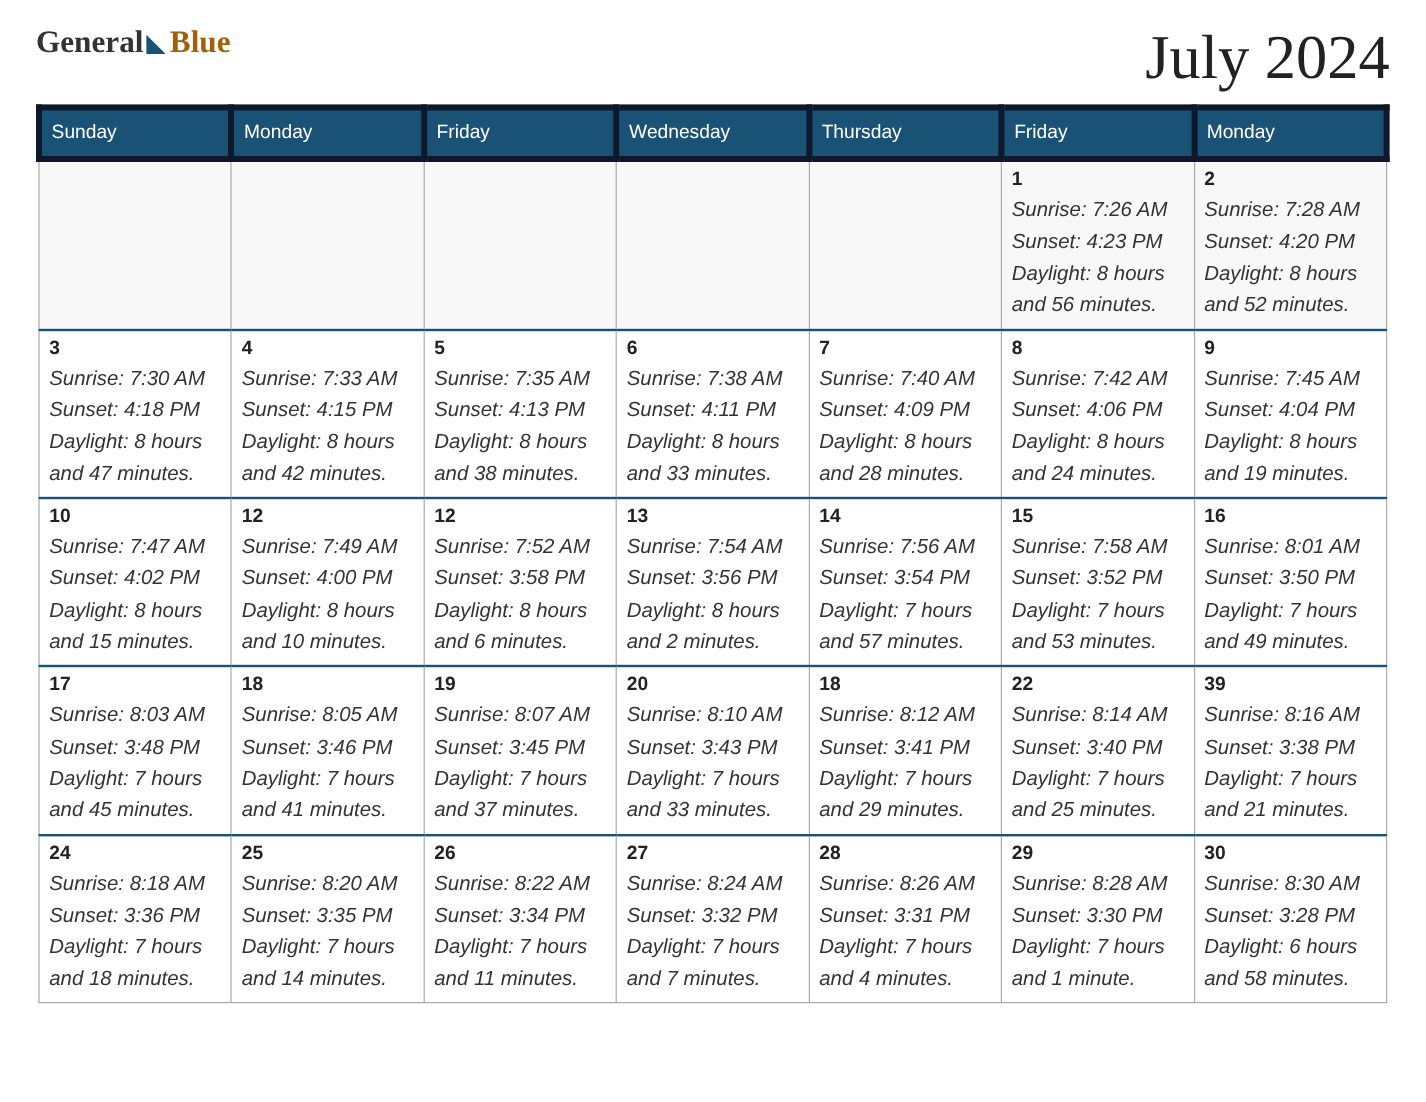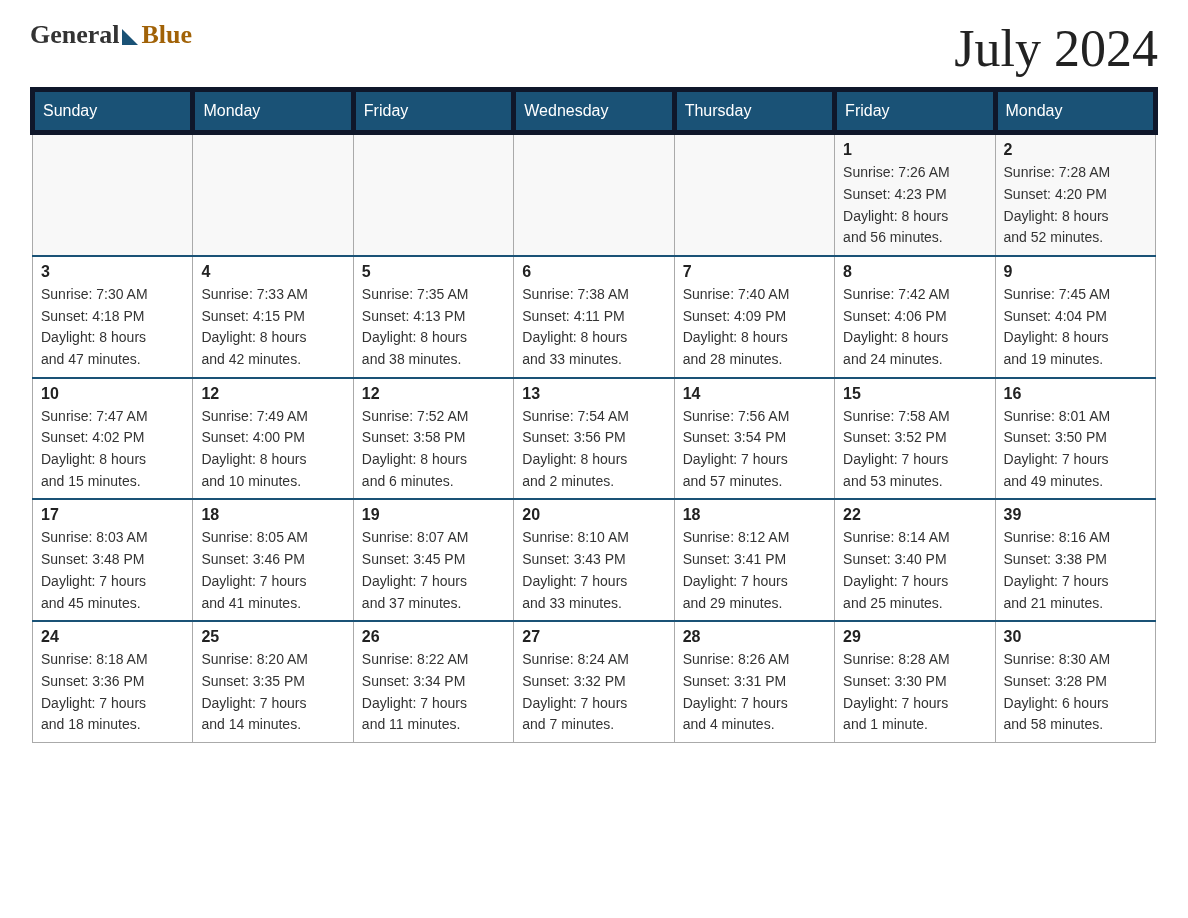--- a/index.html
+++ b/index.html
@@ -89,23 +89,24 @@
       background: #f8f8f8;
     }
     .day-number {
       font-size: 16px;
       font-weight: bold;
       color: #222;
       display: block;
       margin-bottom: 3px;
     }
     .day-info {
-      font-size: 14px;
+      font-size: 17px;
       color: #333;
       line-height: 1.55;
+      font-style: italic;
     }
     .empty-cell {
       background: #f8f8f8;
     }
     .row-divider td {
       border-top: 2px solid #1a5276;
     }
   </style>
 </head>
 <body>

